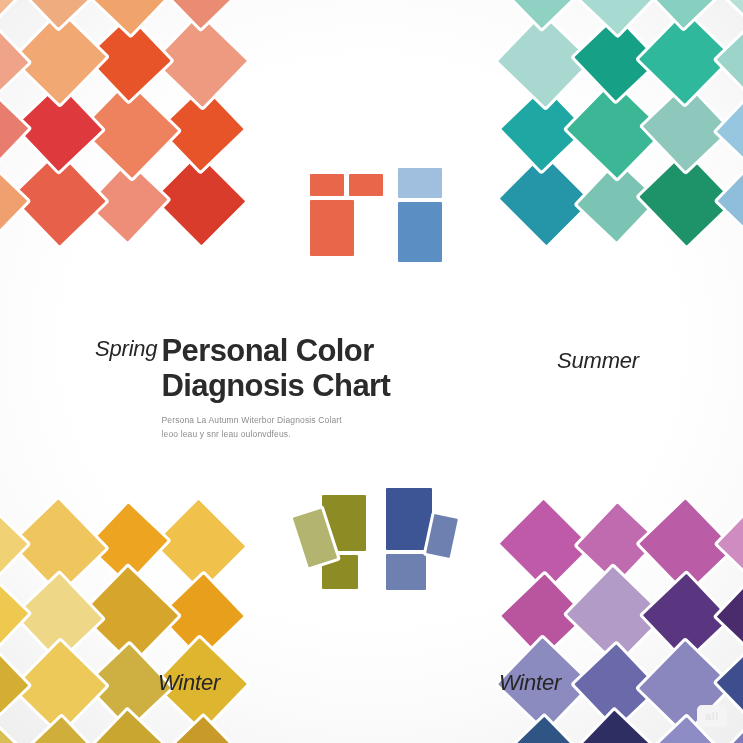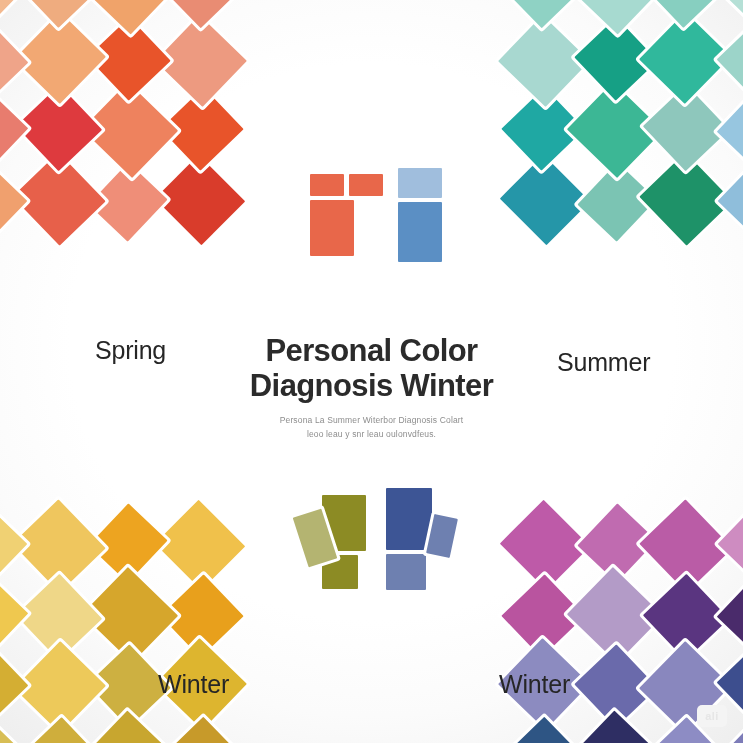--- a/index.html
+++ b/index.html
@@ -31,21 +31,21 @@
     box-sizing: border-box;
   }
 
   
   .center-block {
     position: absolute;
     left: 50%;
     top: 334px;
     transform: translateX(-50%);
     width: 420px;
-    text-align: center;
+    text-align: left;
     z-index: 40;
     pointer-events: none;
   }
   .title-line {
     font-size: 31px;
     font-weight: bold;
     color: #2b2b2b;
     letter-spacing: -0.6px;
     line-height: 1.12;
     white-space: nowrap;
@@ -55,25 +55,26 @@
     font-size: 8.5px;
     line-height: 1.55;
     color: #8d8d8d;
     filter: blur(0.62px);
     letter-spacing: 0.15px;
   }
 
   
   .season-label {
     position: absolute;
-    font-size: 25px;
+    font-size: 22px;
     color: #262626;
     letter-spacing: -0.2px;
     z-index: 45;
     white-space: nowrap;
+    font-style: italic;
   }
   #label-spring  { left: 95px;  top: 336px; }
   #label-summer  { left: 557px; top: 348px; }
   #label-autumn  { left: 158px; top: 670px; }
   #label-winter  { left: 499px; top: 670px; }
 
   
   #watermark {
     position: absolute;
     right: 16px;
@@ -184,23 +185,23 @@
       <div class="sw" style="background: rgb(140, 139, 36); left: 322px; top: 495px; width: 44px; height: 56px; box-shadow: rgb(255, 255, 255) 0px 0px 0px 3px; z-index: 30;"></div>
       <div class="sw" style="background: rgb(140, 139, 36); left: 322px; top: 555px; width: 36px; height: 34px; box-shadow: rgb(255, 255, 255) 0px 0px 0px 3px; z-index: 30;"></div>
       <div class="sw" style="background: rgb(180, 180, 113); left: 300px; top: 512px; width: 30px; height: 52px; transform: rotate(-18deg); box-shadow: rgb(255, 255, 255) 0px 0px 0px 3px; z-index: 30;"></div>
       <div class="sw" style="background: rgb(61, 85, 149); left: 386px; top: 488px; width: 46px; height: 62px; box-shadow: rgb(255, 255, 255) 0px 0px 0px 3px; z-index: 30;"></div>
       <div class="sw" style="background: rgb(110, 128, 176); left: 386px; top: 554px; width: 40px; height: 36px; box-shadow: rgb(255, 255, 255) 0px 0px 0px 3px; z-index: 30;"></div>
       <div class="sw" style="background: rgb(110, 128, 176); left: 430px; top: 516px; width: 24px; height: 40px; transform: rotate(12deg); box-shadow: rgb(255, 255, 255) 0px 0px 0px 3px; z-index: 30;"></div>
     </div>
 
   <div class="center-block">
     <div class="title-line">Personal Color</div>
-    <div class="title-line">Diagnosis Winter</div>
+    <div class="title-line">Diagnosis Chart</div>
     <div class="subtitle">
-      <div>Persona La Summer Witerbor Diagnosis Colart</div>
+      <div>Persona La Autumn Witerbor Diagnosis Colart</div>
       <div>leoo leau y snr leau oulonvdfeus.</div>
     </div>
   </div>
 
   <div class="season-label" id="label-spring">Spring</div>
   <div class="season-label" id="label-summer">Summer</div>
   <div class="season-label" id="label-autumn">Winter</div>
   <div class="season-label" id="label-winter">Winter</div>
 
   <div id="watermark">

